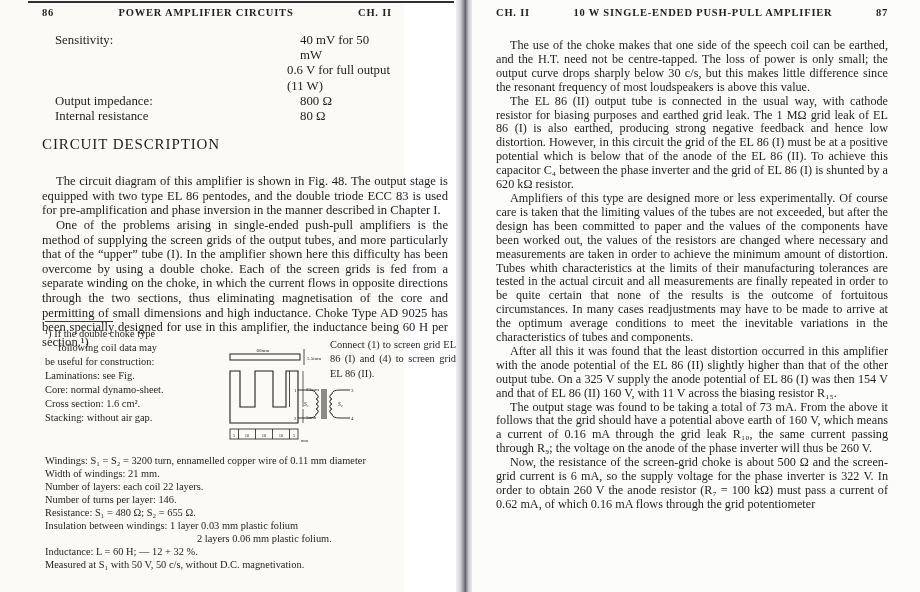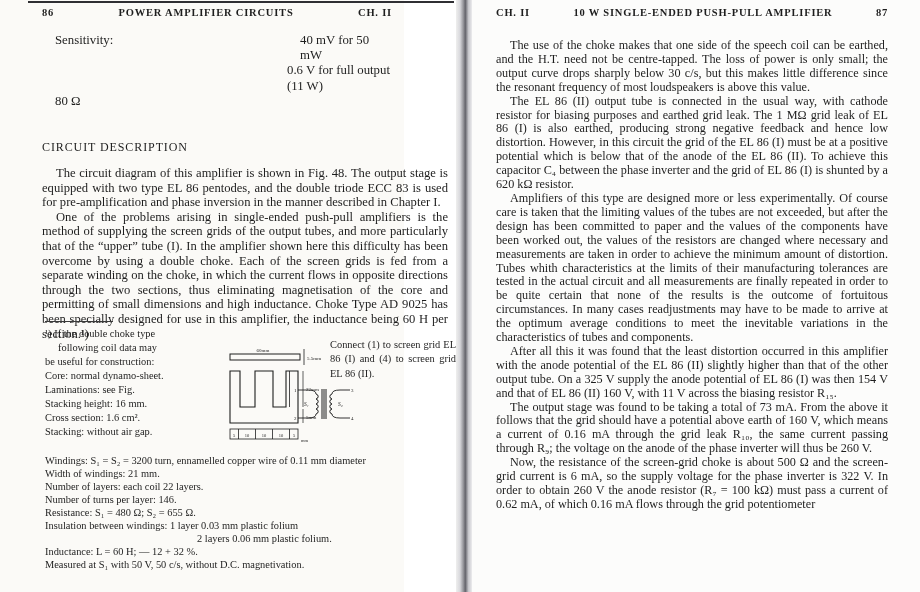--- a/index.html
+++ b/index.html
@@ -24,25 +24,25 @@
   .rh-center { flex:1; text-align:center; }
 
   
   .lp-body { padding:0 10px 0 42px; }
   .specs { margin-top:15px; font-size:12.8px; line-height:15.2px; padding-left:13px; }
   .spec-row { display:flex; }
   .spec-label { width:245px; flex:0 0 245px; }
   .spec-value {}
   .spec-value.outdent { margin-left:-13px; }
 
-  .section-heading { margin-top:31px; font-size:12px; letter-spacing:0.9px; }
+  .section-heading { margin-top:12px; font-size:15px; letter-spacing:0.9px; }
 
   .para { text-align:justify; text-indent:14px; }
   .page-left .para { font-size:12.6px; line-height:14.6px; width:406px; }
-  .page-left .para.first { margin-top:11px; }
+  .page-left .para.first { margin-top:21px; }
 
   
   .footnote { position:absolute; left:42px; top:321px; width:404px; height:266px; font-size:10.4px; }
   .fn-rule { position:absolute; left:3px; top:0; width:68px; height:1px; background:#3a3a3a; }
   .fn-left { position:absolute; left:3px; top:6px; width:190px; line-height:14px; }
   .fn-line.indent1 { padding-left:13px; }
   .fn-connect { position:absolute; left:288px; top:17px; width:126px; line-height:14.3px; text-align:justify; }
   .fn-fig { position:absolute; left:183px; top:26px; }
   .fn-wind { position:absolute; left:250px; top:62px; }
   .fn-full { position:absolute; left:3px; top:133px; width:398px; line-height:13px; }
@@ -69,40 +69,44 @@
     <div class="specs">
       <div class="spec-row">
         <span class="spec-label">Sensitivity:</span>
         <span class="spec-value">40 mV for 50 mW</span>
       </div>
       <div class="spec-row">
         <span class="spec-label"></span>
         <span class="spec-value outdent">0.6 V for full output (11 W)</span>
       </div>
       <div class="spec-row">
+        <span class="spec-label">Output impedance:</span>
+        <span class="spec-value">800 Ω</span>
+      </div>
+      <div class="spec-row">
+        <span class="spec-label">Internal resistance</span>
         <span class="spec-value">80 Ω</span>
       </div>
     </div>
 
     <div class="section-heading">CIRCUIT DESCRIPTION</div>
 
     <div class="para first">The circuit diagram of this amplifier is shown in Fig. 48. The output stage is equipped with two type EL 86 pentodes, and the double triode ECC 83 is used for pre-amplification and phase inversion in the manner described in Chapter I.</div>
     <div class="para">One of the problems arising in single-ended push-pull amplifiers is the method of supplying the screen grids of the output tubes, and more particularly that of the “upper” tube (I). In the amplifier shown here this difficulty has been overcome by using a double choke. Each of the screen grids is fed from a separate winding on the choke, in which the current flows in opposite directions through the two sections, thus eliminating magnetisation of the core and permitting of small dimensions and high inductance. Choke Type AD 9025 has been specially designed for use in this amplifier, the inductance being 60 H per section.¹)</div>
   </div>
 
   <div class="footnote">
     <div class="fn-rule"></div>
 
     <div class="fn-left">
       <div class="fn-line">¹) If the double choke type</div>
       <div class="fn-line indent1">following coil data may</div>
       <div class="fn-line">be useful for construction:</div>
+      <div class="fn-line">Laminations: see Fig.</div>
       <div class="fn-line">Core: normal dynamo-sheet.</div>
-      <div class="fn-line">Laminations: see Fig.</div>
-      <div class="fn-line">Stacking height: 16 mm.</div>
       <div class="fn-line">Cross section: 1.6 cm².</div>
       <div class="fn-line">Stacking: without air gap.</div>
     </div>
 
     <div class="fn-connect">Connect (1) to screen grid EL 86 (I) and (4) to screen grid EL 86 (II).</div>
 
     <svg class="fn-fig" width="108" height="104" viewBox="0 0 108 104">
       <text x="38" y="5" font-size="5" text-anchor="middle">60mm</text>
       <rect x="5" y="7" width="70" height="6" fill="none" stroke="#1e1e1e" stroke-width="1"></rect>
       <line x1="79" y1="2" x2="79" y2="18" stroke="#1e1e1e" stroke-width="0.8"></line>

